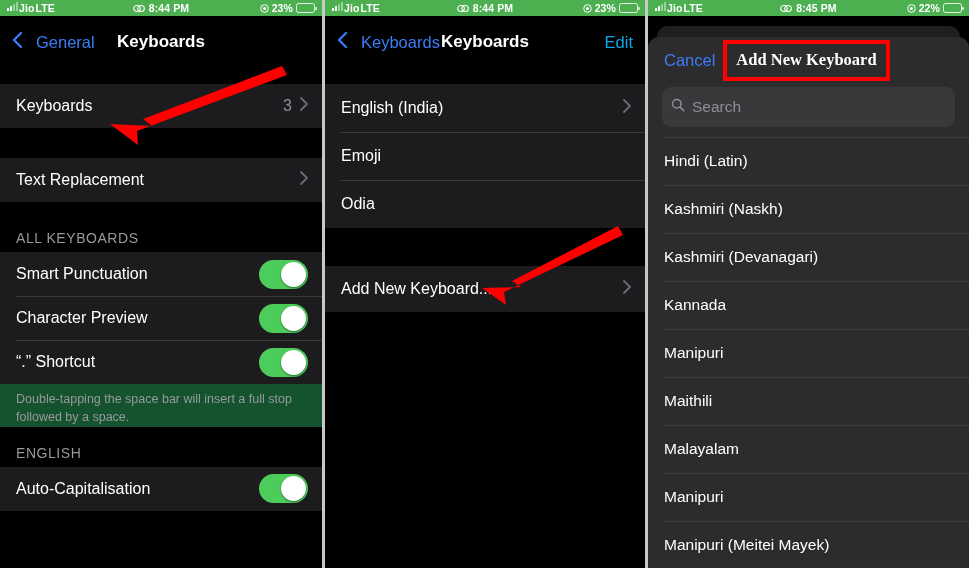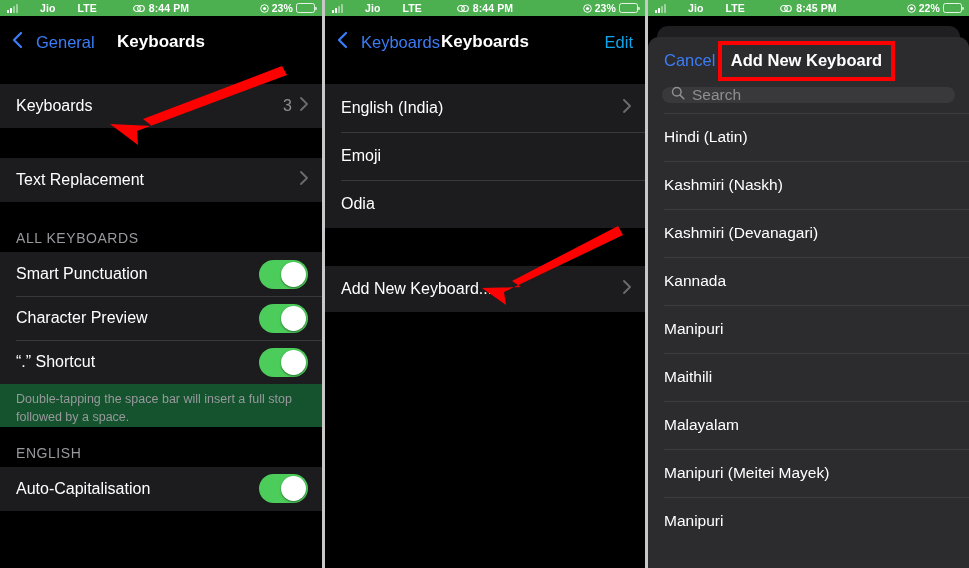--- a/index.html
+++ b/index.html
@@ -34,21 +34,21 @@
     height: 16px;
     background: #4caf50;
     color: #ffffff;
     display: flex;
     align-items: center;
     font-size: 10.5px;
     font-weight: bold;
     position: relative;
     padding: 0 7px;
   }
-  .sb-left { display: flex; align-items: center; gap: 22px; }
+  .sb-left { display: flex; align-items: flex-start; gap: 1px; }
   .sb-center {
     position: absolute; left: 0; right: 0;
     display: flex; align-items: center; justify-content: center; gap: 4px;
     pointer-events: none;
   }
   .sb-right {
     margin-left: auto;
     display: flex; align-items: center; gap: 3px;
     position: relative; z-index: 2;
   }
@@ -158,30 +158,31 @@
   }
   .sheet-nav {
     height: 47px; display: flex; align-items: center;
     padding: 0 16px; position: relative;
   }
   .sheet-cancel { color: #3b7cf6; font-size: 16.5px; }
   .sheet-title-wrap {
     position: absolute; left: 0; right: 4px;
     display: flex; justify-content: center; align-items: flex-end;
     pointer-events: none;
+    font-family: Liberation Serif, serif;
   }
   .sheet-title {
     color: #fff; font-size: 16.5px; font-weight: bold;
     border: 4px solid #ff0000;
     padding: 6px 9px 7px 9px;
     background: #2c2c2e;
   }
   .searchbar { padding: 3px 14px 10px 14px; }
   .search-field {
-    height: 16px; border-radius: 9px; background: #39393c;
+    height: 40px; border-radius: 9px; background: #39393c;
     display: flex; align-items: center; gap: 7px; padding: 0 9px;
   }
   .search-field .ph { color: #8e8e93; font-size: 15.5px; }
   .kb-list { background: #2c2c2e; }
   .kb-row {
     height: 48px; display: flex; align-items: center;
     padding: 0 16px; color: #fff; font-size: 15.5px;
     position: relative;
   }
   .kb-row::before {
@@ -477,22 +478,22 @@
         <div class="kb-row">
             <span>Manipuri</span>
           </div>
         <div class="kb-row">
             <span>Maithili</span>
           </div>
         <div class="kb-row">
             <span>Malayalam</span>
           </div>
         <div class="kb-row">
+            <span>Manipuri</span>
+          </div>
+        <div class="kb-row">
             <span>Manipuri (Meitei Mayek)</span>
           </div>
-        <div class="kb-row">
-            <span>Manipuri</span>
-          </div>
       </div>
     </div>
   </div>
 
 </div>
 
 </body></html>

